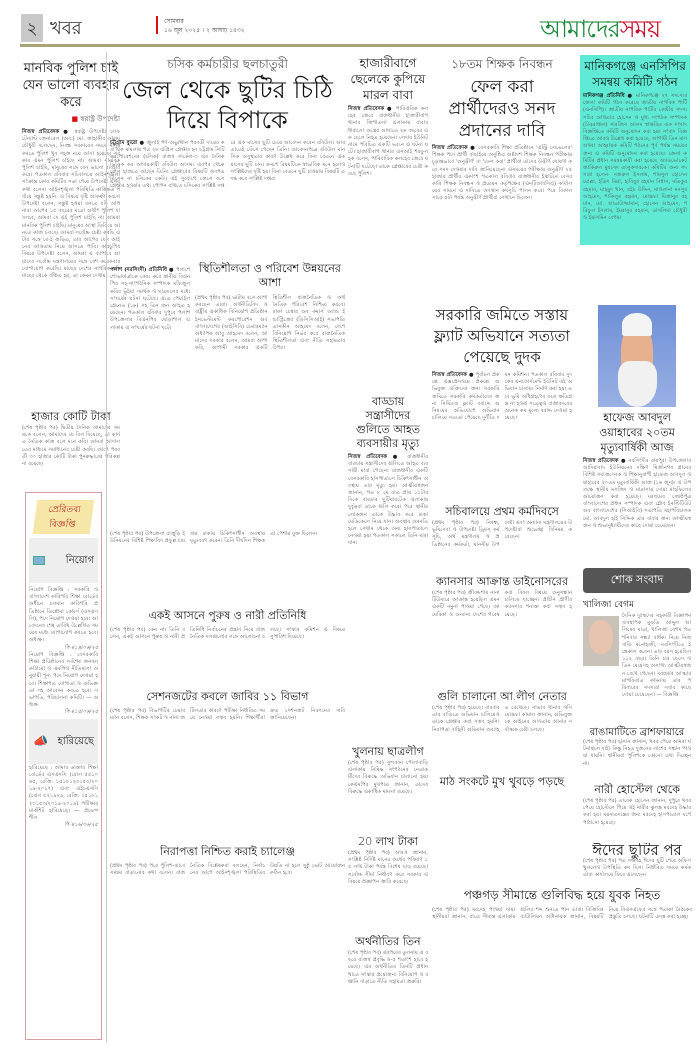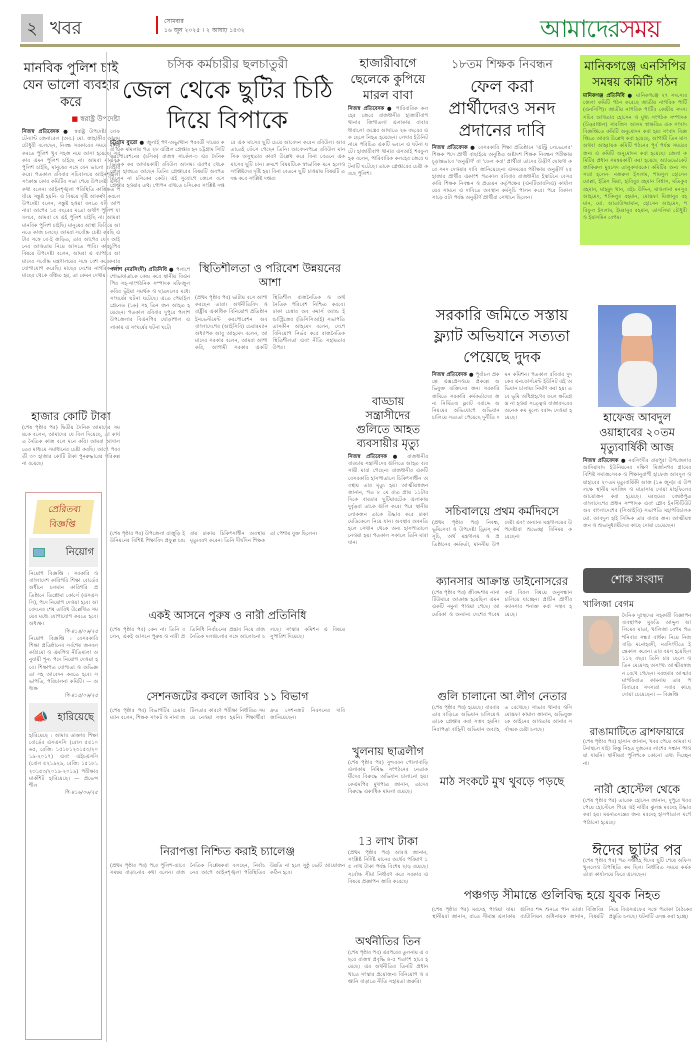--- a/index.html
+++ b/index.html
@@ -12,21 +12,21 @@
   .logo .a{color:#1a8a3a}.logo .b{color:#c8102e}
   .rule{left:20px;top:44px;width:660px;height:3px;background:#a8a476}
   .vl{width:1px;background:#ccc}
   .hd{text-align:center;color:#111;font-family:"DejaVu Sans",sans-serif;font-weight:300}
   .kicker{text-align:center;color:#555;font-family:"DejaVu Sans",sans-serif;font-size:12px}
   .txt{font-size:5.2px;line-height:7.2px;color:#555;text-align:justify;overflow:hidden;word-break:break-all}
   .txt b{color:#222}
   .col{position:absolute;overflow:hidden}
   .adbox{border:1.5px solid #d8a0a0;padding:3px}
   .adtitle{background:#f6e7a8;text-align:center;color:#b32222;font-size:9px;padding:2px;margin:4px 6px;font-family:"DejaVu Sans",sans-serif;transform:skewX(-8deg)}
-  .adhead{background:#eee;display:flex;align-items:center;justify-content:space-between;padding:6px 4px;font-size:10px;font-family:"DejaVu Sans",sans-serif}
+  .adhead{background:#eee;display:flex;align-items:center;justify-content:space-between;padding:14px 4px;font-size:10px;font-family:"DejaVu Sans",sans-serif}
   .shok{background:#555;color:#fff;text-align:center;border-radius:4px;font-size:11px;padding:3px;font-family:"DejaVu Sans",sans-serif}
   .photo{background:linear-gradient(#6e8fd6,#9ab0e4);}
   .person{width:100%;height:100%;position:relative}
   .face{position:absolute;left:30%;top:18%;width:40%;height:60%;background:#e7b08f;border-radius:45% 45% 40% 40%}
   .cap{position:absolute;left:31%;top:8%;width:38%;height:22%;background:#f4f4f4;border-radius:50% 50% 10% 10%}
   .beard{position:absolute;left:25%;top:55%;width:50%;height:45%;background:#f1f1f1;border-radius:30% 30% 50% 50%}
 </style>
 </head>
 <body>
 
@@ -112,21 +112,21 @@
   <div class="hd" style="font-size:11px;line-height:14px">বাড্ডায় সন্ত্রাসীদের গুলিতে আহত ব্যবসায়ীর মৃত্যু</div>
   <div class="txt" style="margin-top:2px"><b>নিজস্ব প্রতিবেদক ●</b> <span>রাজধানীর বাড্ডায় সন্ত্রাসীদের গুলিতে আহত ব্যবসায়ী মারা গেছেন। রাজধানীর একটি বেসরকারি হাসপাতালে চিকিৎসাধীন অবস্থায় তার মৃত্যু হয়। আত্মীয়স্বজন জানান, গত ৮ মে রাত প্রায় ১১টার দিকে বাড্ডার ছুটিয়ারটেক এলাকায় দুর্বৃত্তরা তাকে গুলি করে। পরে স্থানীয় লোকজন তাকে উদ্ধার করে ঢাকা মেডিকেলে নিয়ে যান। অবস্থার অবনতি হলে সেখান থেকে অন্য হাসপাতালে নেওয়া হয়। গতকাল সকালে তিনি মারা যান।</span></div>
 </div>
 
 <div class="col" style="left:348px;top:745px;width:80px;height:80px">
   <div class="hd" style="font-size:11px;line-height:14px">খুলনায় ছাত্রলীগ</div>
   <div class="txt">(শেষ পৃষ্ঠার পর) সুন্দরবন গোলাবাড়ি এলাকায় নিষিদ্ধ সংগঠনের নেতাকর্মীদের বিরুদ্ধে অভিযান চালানো হয়। কেএমপির মুখপাত্র জানান, তাদের বিরুদ্ধে একাধিক মামলা রয়েছে।</div>
 </div>
 
 <div class="col" style="left:348px;top:835px;width:80px;height:80px">
-  <div class="hd" style="font-size:11px;line-height:14px">13 লাখ টাকা</div>
+  <div class="hd" style="font-size:11px;line-height:14px">20 লাখ টাকা</div>
   <div class="txt">(প্রথম পৃষ্ঠার পর) আরও জানান, সংশ্লিষ্ট নির্দিষ্ট মানের অর্থের পরিমাণ ১৫ লাখ টাকা পর্যন্ত বিশেষ ছাড় রয়েছে। সর্বোচ্চ সীমা নির্ধারণ করে সরকার এ বিষয়ে প্রজ্ঞাপন জারি করেছে।</div>
 </div>
 
 <div class="col" style="left:348px;top:935px;width:80px;height:110px">
   <div class="hd" style="font-size:11px;line-height:14px">অর্থনীতির তিন</div>
   <div class="txt">(শেষ পৃষ্ঠার পর) এরপরের তুলনায় এ বছরে রাজস্ব প্রবৃদ্ধি ৪-৫ শতাংশ হারে হয়েছে। এর অর্থনীতির তিনটি প্রধান খাতে সংস্কার প্রয়োজন। বিনিয়োগ ও রপ্তানি বাড়াতে নীতি সহায়তা জরুরি।</div>
 </div>
 
 <div class="col" style="left:432px;top:55px;width:140px;height:200px">
   <div class="kicker">১৮তম শিক্ষক নিবন্ধন</div>
@@ -155,21 +155,21 @@
 </div>
 <div class="col" style="left:432px;top:775px;width:140px;height:20px">
   <div class="hd" style="font-size:11px;line-height:14px">মাঠ সংকটে মুখ থুবড়ে পড়ছে</div>
 </div>
 
 <div class="col" style="left:432px;top:888px;width:260px;height:160px">
   <div class="hd" style="font-size:12px;line-height:15px">পঞ্চগড় সীমান্তে গুলিবিদ্ধ হয়ে যুবক নিহত</div>
   <div class="txt" style="column-count:3;column-gap:5px;margin-top:3px;height:130px">(শেষ পৃষ্ঠার পর) মরদেহ পাওয়া যায়। স্থানীয়রা জানান, রাতে সীমান্ত এলাকায় গুলির শব্দ শুনতে পান তারা। বিজিবির ব্যাটালিয়ন অধিনায়ক জানান, বিষয়টি নিয়ে বিএসএফের সঙ্গে পতাকা বৈঠকের প্রস্তুতি চলছে। ঘটনাটি তদন্ত করা হচ্ছে।</div>
 </div>
 
-<div class="col" style="left:580px;top:55px;width:110px;height:190px;background:#bef264">
+<div class="col" style="left:580px;top:55px;width:110px;height:190px;background:#5eead4">
   <div class="hd" style="font-size:12px;line-height:16px;margin-top:3px">মানিকগঞ্জে এনসিপির সমন্বয় কমিটি গঠন</div>
   <div class="txt" style="padding:2px 3px"><b>মানিকগঞ্জ প্রতিনিধি ●</b> <span>মানিকগঞ্জে ২৭ সদস্যের জেলা কমিটি গঠন করেছে জাতীয় নাগরিক পার্টি (এনসিপি)। জাতীয় নাগরিক পার্টির কেন্দ্রীয় সদস্য সচিব আখতার হোসেন ও মুখ্য সংগঠক সম্পাদক (উত্তরাঞ্চল) সারজিস আলম স্বাক্ষরিত এক সংবাদ বিজ্ঞপ্তিতে কমিটি অনুমোদন করা হয়। সংবাদ বিজ্ঞপ্তিতে আরও উল্লেখ করা হয়েছে, আগামী তিন মাস অথবা আহ্বায়ক কমিটি গঠনের পূর্ব পর্যন্ত সময়ের জন্য এ কমিটি অনুমোদন করা হয়েছে। জেলা কমিটির প্রধান সমন্বয়কারী করা হয়েছে অ্যাডভোকেট জাকিরুল মুরসেদ তালুকদারকে। কমিটির অন্য সদস্যরা হলেন- নজরুল ইসলাম, শামসুল হোসেন মোল্লা, ইদ্রিস মিয়া, হাবিবুর রহমান বিশ্বাস, মতিকুর রহমান, মাহমুদ খান, রইচ উদ্দিন, মাওলানা মনসুর আহমেদ, শাকিলুর রহমান, মোস্তফা মিজানুর রহমান, মো. আতাউজ্জামান, হোসেন আহমেদ, শরিফুল ইসলাম, ইমরানুর রহমান, তাসলিমা চৌধুরী ও ইয়াসমিন বেগম।</span></div>
 </div>
 <div class="abs photo" style="left:598px;top:305px;width:78px;height:102px">
   <div class="person">
       <div class="face"></div>
       <div class="cap"></div>
       <div class="beard"></div>
     </div>
 </div>

